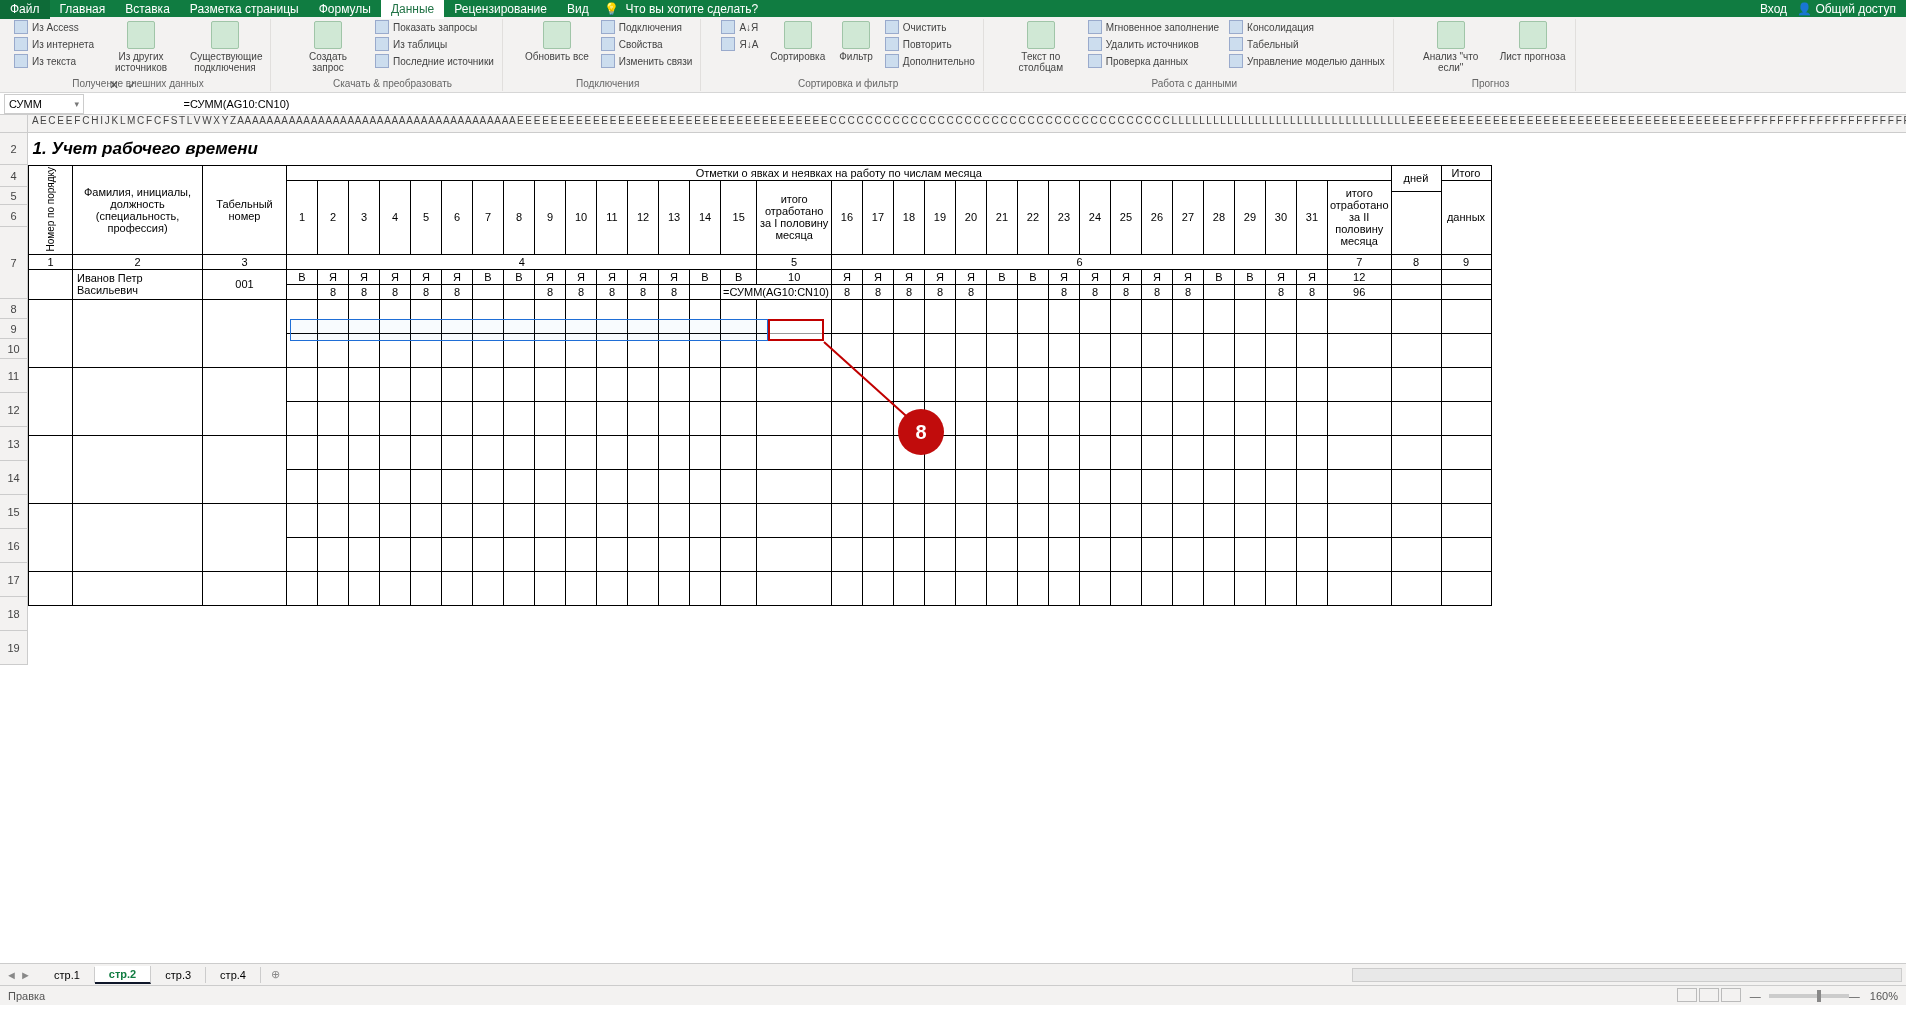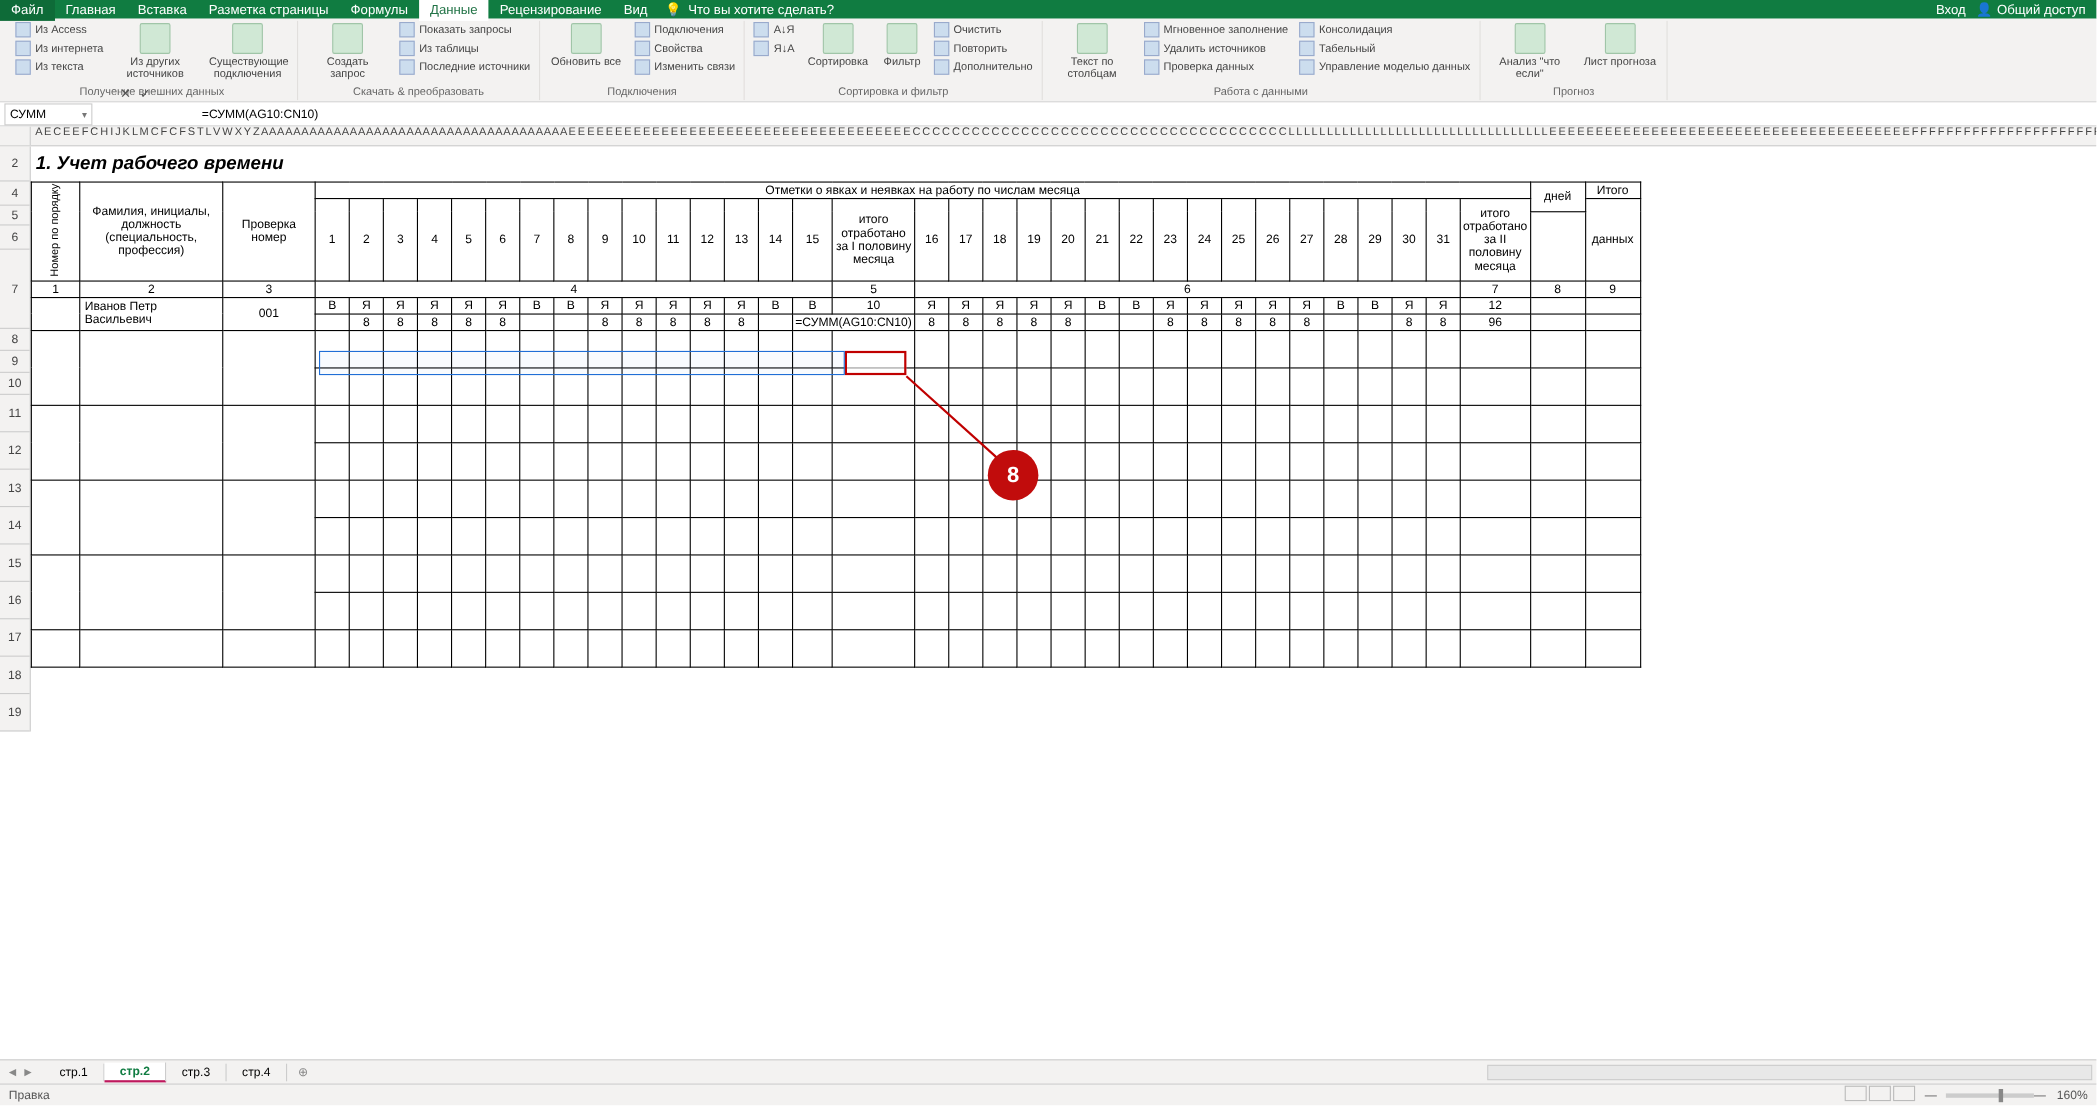--- a/index.html
+++ b/index.html
@@ -7,21 +7,21 @@
 
 
 .titlebar { height: 17px; background: #107c41; display: flex; align-items: center; color: #fff; }
 .titlebar .tab { padding: 3px 10px; cursor: pointer; }
 .titlebar .tab.file { background: #0e6b38; }
 .titlebar .tab.active { background: #fff; color: #217346; }
 .titlebar .spacer { flex: 1; }
 .titlebar .help-ico { margin: 0 6px; }
 
 
-.ribbon { height: 76px; background: #f3f2f1; border-bottom: 1px solid #d6d6d6; display: flex; align-items: flex-start; padding: 2px 6px 0; }
+.ribbon { height: 76px; background: #f3f2f1; border-bottom: 1px solid #d6d6d6; display: flex; align-items: flex-start; padding: 2px 6px 0; gap: 12px; }
 .ribbon-group { border-right: 1px solid #e1dfdd; display: flex; flex-direction: column; height: 72px; padding: 0 6px; }
 .ribbon-group-body { flex: 1; display: flex; gap: 6px; align-items: flex-start; }
 .ribbon-group-title { font-size: 10px; color: #666; text-align: center; margin-top: auto; padding-bottom: 2px; }
 .ribbon-btn { display: flex; flex-direction: column; align-items: center; gap: 2px; padding: 2px 4px; cursor: pointer; }
 .ribbon-btn .ico { width: 28px; height: 28px; background: #d0e8d5; border: 1px solid #a0c5a8; border-radius: 2px; }
 .ribbon-btn .lbl { font-size: 10px; color: #444; text-align: center; line-height: 1.1; max-width: 70px; }
 .ribbon-col { display: flex; flex-direction: column; gap: 1px; font-size: 10px; color: #444; }
 .ribbon-col-item { display: flex; gap: 4px; align-items: center; cursor: pointer; padding: 1px 2px; }
 .ribbon-col-item .ico-sm { width: 14px; height: 14px; background: #cde; border: 1px solid #9ac; }
 
@@ -66,21 +66,21 @@
 
 
 .active-cell { position: absolute; border: 2px solid #c00000; background: rgba(255,255,255,0.6); pointer-events: none; }
 .sel-range-blue { position: absolute; border: 1px solid #1f6ed6; background: rgba(80,150,240,0.04); pointer-events: none; }
 .arrow-line { position: absolute; width: 120px; height: 2px; background: #c00000; transform-origin: left center; }
 .callout { position: absolute; width: 46px; height: 46px; border-radius: 50%; background: #c10c0c; color: #fff; display: flex; align-items: center; justify-content: center; font-size: 20px; font-weight: bold; }
 
 
 .tabsbar { height: 22px; background: #f3f2f1; border-top: 1px solid #ccc; display: flex; align-items: center; padding-left: 40px; font-size: 11px; }
 .sheettab { padding: 2px 14px; border-right: 1px solid #ccc; cursor: pointer; }
-.sheettab.active { background: #fff; border-bottom: 2px solid #be185d; color: #107c41; font-weight: 600; }
+.sheettab.active { background: #fff; border-bottom: 2px solid #0f172a; color: #107c41; font-weight: 600; }
 .tabsbar .add { padding: 0 10px; color: #888; }
 .tabsbar .hscr { flex: 1; display: flex; justify-content: flex-end; padding-right: 4px; }
 .tabsbar .hscr .bar { width: 550px; height: 14px; background: #e8e8e8; border: 1px solid #ccc; }
 
 
 .statusbar { height: 20px; background: #f3f2f1; border-top: 1px solid #ccc; display: flex; align-items: center; font-size: 11px; color: #555; padding: 0 8px; }
 .statusbar .spacer { flex: 1; }
 .statusbar .viewbtns span { display: inline-block; width: 20px; height: 14px; border: 1px solid #bbb; margin: 0 1px; }
 .statusbar .zoom { margin-left: 10px; }
 
@@ -317,21 +317,21 @@
     <div class="grid">
       <table class="report">
         <tbody>
             <tr>
               <td class="rtitle" colspan="38">1. Учет рабочего времени</td>
             </tr>
 
         <tr>
           <td class="wnum" rowspan="3"><span class="vtext">Номер по порядку</span></td>
           <td class="wname" rowspan="3">Фамилия, инициалы, должность (специальность, профессия)</td>
-          <td class="wtab" rowspan="3">Проверка номер</td>
+          <td class="wtab" rowspan="3">Табельный номер</td>
           <td colspan="33">Отметки о явках и неявках на работу по числам месяца</td>
           <td class="wdays" rowspan="2">дней</td>
           <td rowspan="1">Итого</td>
         </tr>
         <tr>
           <td class="narrow" rowspan="2">1</td>
           <td class="narrow" rowspan="2">2</td>
           <td class="narrow" rowspan="2">3</td>
           <td class="narrow" rowspan="2">4</td>
           <td class="narrow" rowspan="2">5</td>

